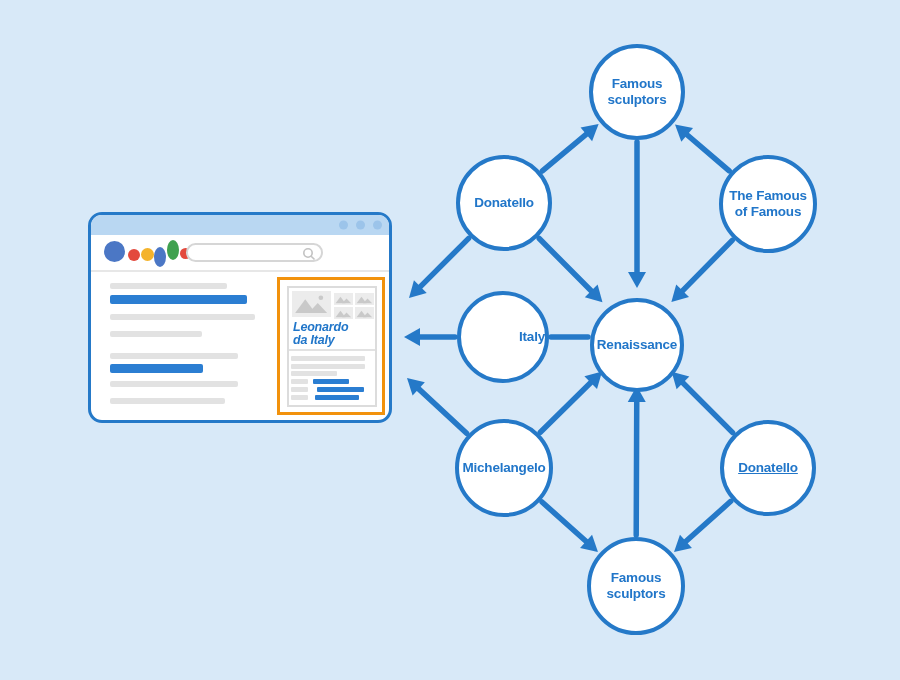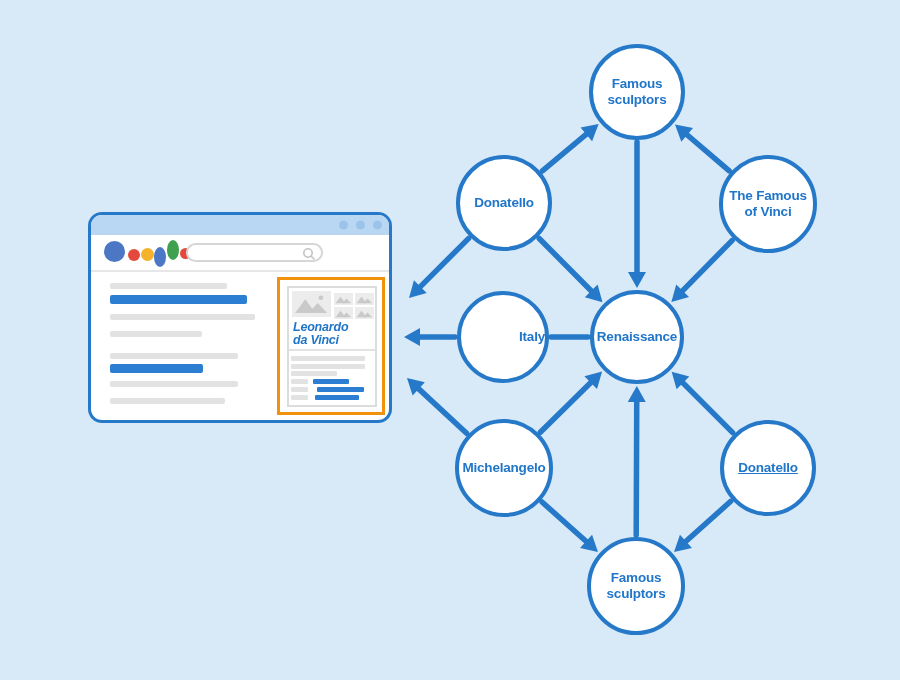--- a/index.html
+++ b/index.html
@@ -98,26 +98,26 @@
 <div id="node-layer">
     <div class="node" style="left: 589px; top: 44px; width: 96px; height: 96px;">
       <div>Famous</div>
       <div>sculptors</div>
     </div>
     <div class="node" style="left: 456px; top: 155px; width: 96px; height: 96px;">
       <div>Donatello</div>
     </div>
     <div class="node" style="left: 719px; top: 155px; width: 98px; height: 98px;">
       <div>The Famous</div>
-      <div>of Vinci</div>
+      <div>of Famous</div>
     </div>
     <div class="node" style="left: 457px; top: 291px; width: 92px; height: 92px; align-items: flex-end;">
       <div>Italy</div>
     </div>
-    <div class="node" style="left: 590px; top: 290px; width: 94px; height: 94px;">
+    <div class="node" style="left: 590px; top: 298px; width: 94px; height: 94px;">
       <div>Renaissance</div>
     </div>
     <div class="node" style="left: 455px; top: 419px; width: 98px; height: 98px;">
       <div>Michelangelo</div>
     </div>
     <div class="node" style="left: 720px; top: 420px; width: 96px; height: 96px; text-decoration: underline;">
       <div>Donatello</div>
     </div>
     <div class="node" style="left: 587px; top: 537px; width: 98px; height: 98px;">
       <div>Famous</div>
@@ -190,21 +190,21 @@
               <polygon points="7.9799999999999995,10.2 12.540000000000001,5.5200000000000005 17.1,10.2" fill="#c9c9c9"></polygon>
             </svg></div>
           <div><svg width="19" height="12" viewBox="0 0 19 12">
               <rect width="19" height="12" fill="#ececec"></rect>
               <polygon points="1.52,10.2 6.460000000000001,3.84 11.4,10.2" fill="#c9c9c9"></polygon>
               <polygon points="7.9799999999999995,10.2 12.540000000000001,5.5200000000000005 17.1,10.2" fill="#c9c9c9"></polygon>
             </svg></div>
         </div>
       <div class="kp-title">
         <div>Leonardo</div>
-        <div>da Vinci</div>
+        <div>da Italy</div>
       </div>
       <div class="kp-div"></div>
       <div id="kp-lines">
           <div class="kp-line" style="top: 68px; width: 74px;"></div>
           <div class="kp-line" style="top: 76px; width: 74px;"></div>
           <div class="kp-line" style="top: 83px; width: 46px;"></div>
         </div>
       <div id="kp-rows">
           <div class="kp-label" style="top: 91px; width: 17px;"></div>
           <div class="kp-link" style="top: 90.5px; left: 24px; width: 36px;"></div>

